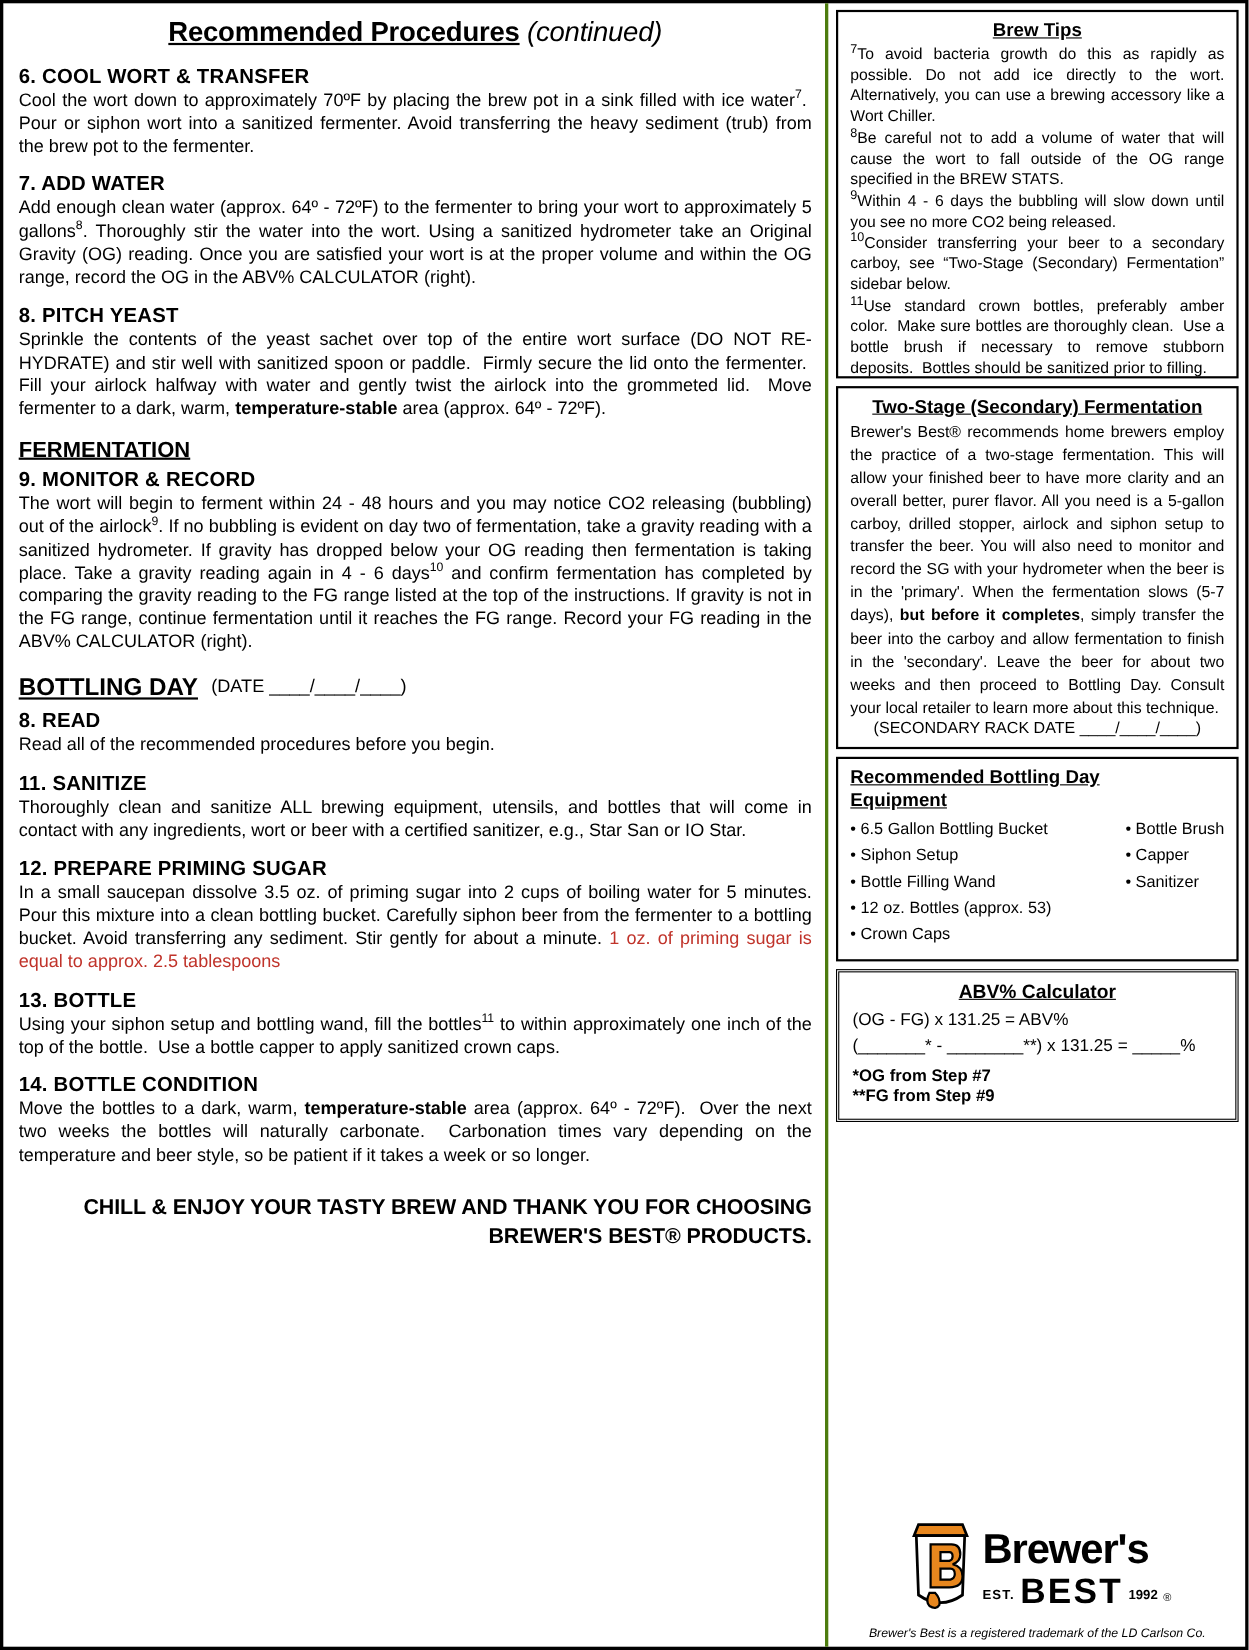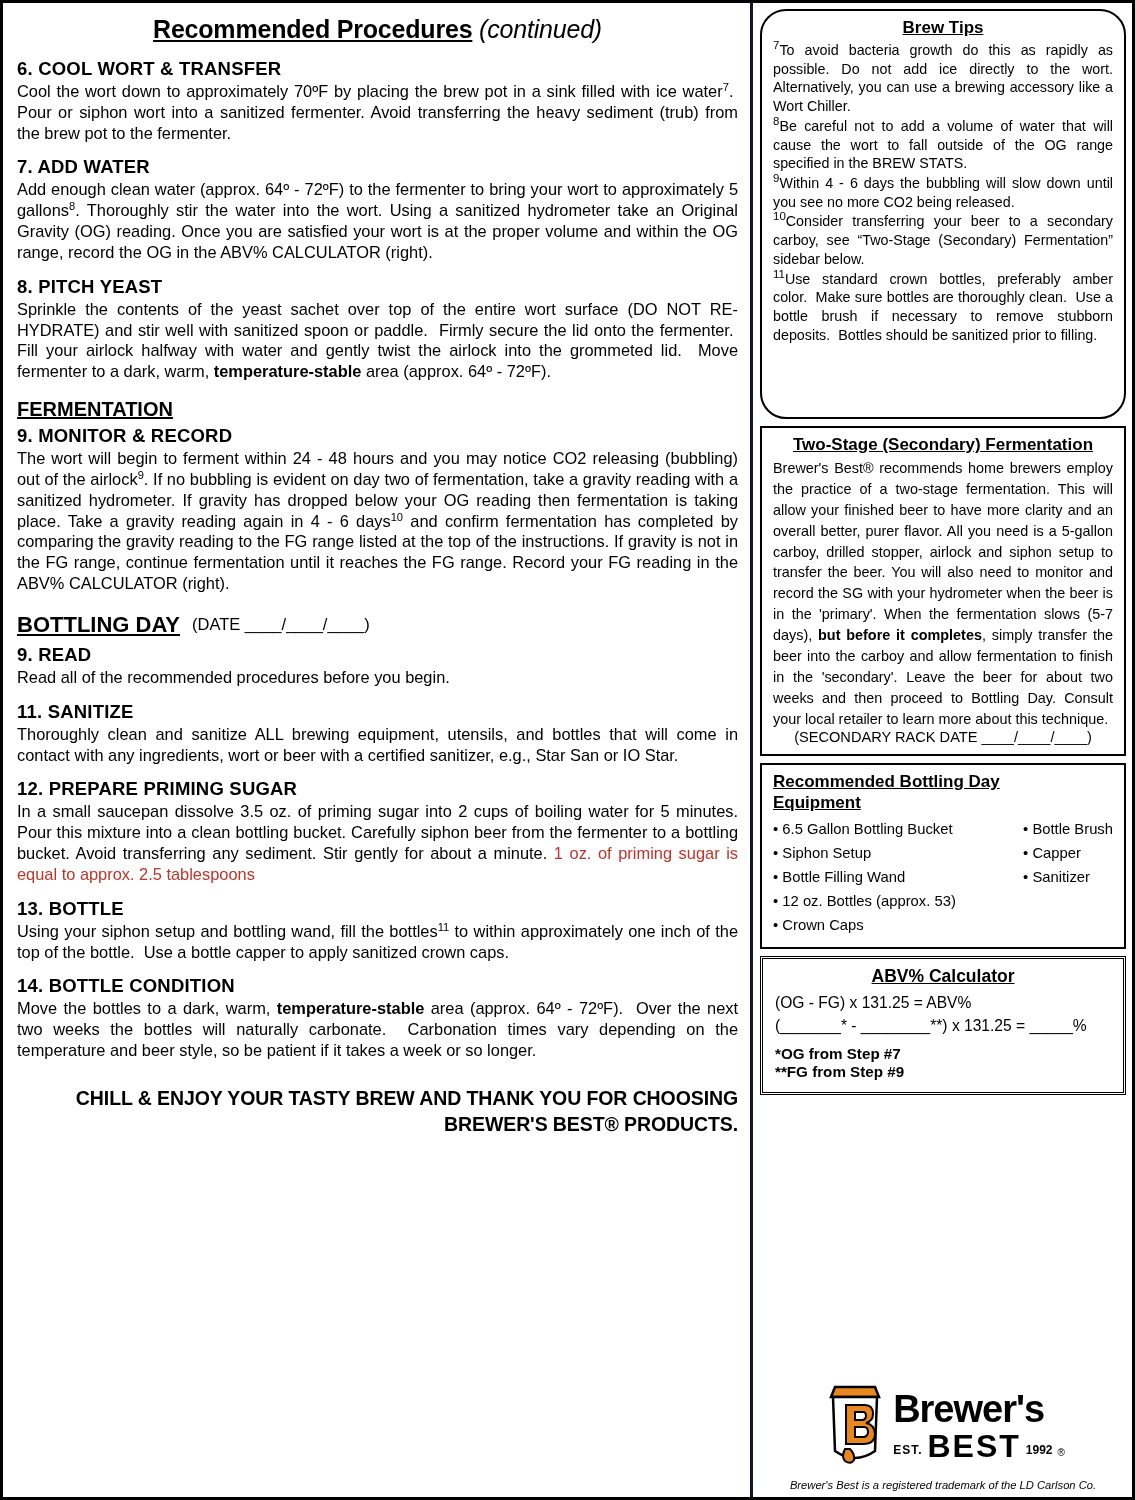--- a/index.html
+++ b/index.html
@@ -22,21 +22,21 @@
     box-sizing: border-box;
     border: 3px solid #000;
     display: flex;
     flex-direction: row;
   }
   
   .left-col {
     width: 752px;
     box-sizing: border-box;
     padding: 8px 12px 6px 14px;
-    border-right: 3px solid #0f172a;
+    border-right: 3px solid #4d7c0f;
     position: relative;
   }
   .main-title {
     text-align: center;
     font-size: 25px;
     font-weight: bold;
     margin: 4px 0 14px 0;
     letter-spacing: -0.2px;
   }
   .main-title .ul {
@@ -119,21 +119,21 @@
     text-decoration: underline;
     margin-bottom: 3px;
   }
   .tip {
     font-size: 14.3px;
     line-height: 1.31;
     text-align: justify;
     margin-bottom: 1px;
   }
   .tip sup { font-size: 0.8em; }
-  .brew-tips { height: 410px; border-radius: 26px; }
+  .brew-tips { height: 335px; }
   .two-stage { }
   .two-stage .body {
     font-size: 14.4px;
     line-height: 1.45;
     text-align: justify;
   }
   .two-stage .rack {
     font-size: 14.6px;
     text-align: center;
   }
@@ -273,21 +273,21 @@
       <div class="step-head">9.  MONITOR &amp; RECORD</div>
       <div class="step-body">The wort will begin to ferment within 24 - 48 hours and you may notice CO2 releasing (bubbling) out of the airlock<sup>9</sup>. If no bubbling is evident on day two of fermentation, take a gravity reading with a sanitized hydrometer. If gravity has dropped below your OG reading then fermentation is taking place. Take a gravity reading again in 4 - 6 days<sup>10</sup> and confirm fermentation has completed by comparing the gravity reading to the FG range listed at the top of the instructions. If gravity is not in the FG range, continue fermentation until it reaches the FG range. Record your FG reading in the ABV% CALCULATOR (right).</div>
     </div>
 
     <div class="bottling-head">
       <span class="bd">BOTTLING DAY</span>
       <span class="date">(DATE ____/____/____)</span>
     </div>
 
     <div class="step">
-      <div class="step-head">9.  READ</div>
+      <div class="step-head">8.  READ</div>
       <div class="step-body">Read all of the recommended procedures before you begin.</div>
     </div>
 
     <div class="step">
       <div class="step-head">11.  SANITIZE</div>
       <div class="step-body">Thoroughly clean and sanitize ALL brewing equipment, utensils, and bottles that will come in contact with any ingredients, wort or beer with a certified sanitizer, e.g., Star San or IO Star.</div>
     </div>
 
     <div class="step">
       <div class="step-head">12.  PREPARE PRIMING SUGAR</div>

